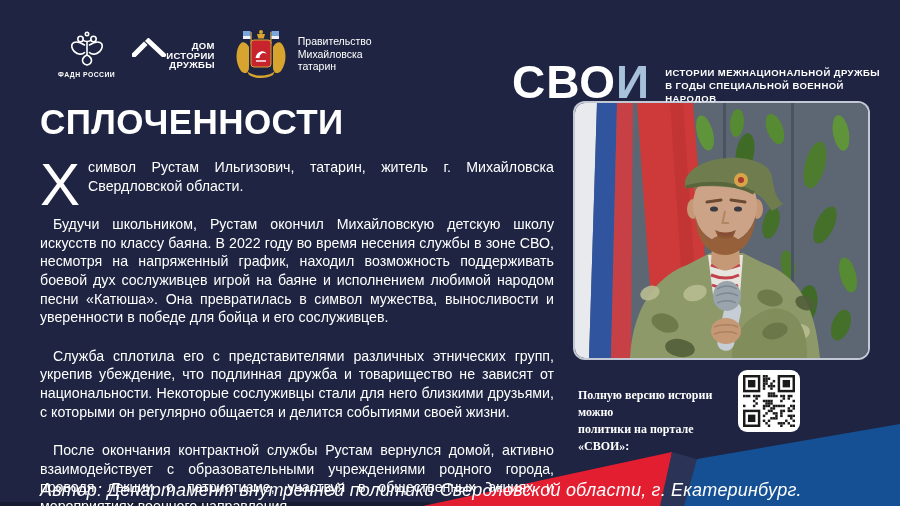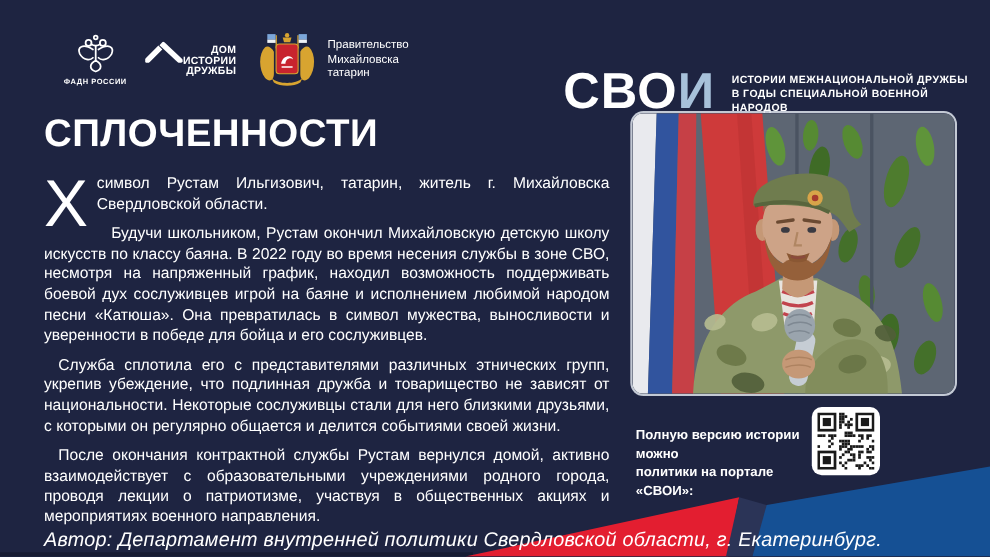--- a/index.html
+++ b/index.html
@@ -26,37 +26,37 @@
   .brand{left:512px;top:45px;display:flex;align-items:flex-start;margin-top:16px;}
   .wordmark{font-size:46px;font-weight:900;line-height:42px;letter-spacing:1px;}
   .wordmark .accent{color:#a7c1da;}
   .tagline{margin-left:15px;margin-top:5px;font-size:9.5px;font-weight:bold;line-height:13px;letter-spacing:.45px;}
 
   
   .article{left:40px;top:100px;width:514px;}
   .title-line{font-size:35px;font-weight:800;line-height:44px;letter-spacing:.4px;}
   .bodycopy{margin-top:14px;font-size:14.2px;line-height:18.6px;text-align:justify;}
   .bodycopy p{margin:0;}
-  .bodycopy p + p{margin-top:8px;text-indent:13px;}
+  .bodycopy p + p{margin-top:20px;text-indent:13px;}
   .drop-cap{
     float:left;font-size:60px;line-height:50px;font-weight:500;
     padding:2px 8px 0 0;
   }
   .author{position:absolute;left:40px;top:450px;font-size:18px;font-style:italic;letter-spacing:.2px;margin-top:30px;}
 
   
   .photo{
     left:575px;top:103px;width:293px;height:255px;
     border-radius:10px;overflow:hidden;
     box-shadow:0 0 0 2px rgba(225,230,238,.85);
   }
   .photo svg{display:block;}
 
   
-  .qr-note{left:578px;top:387px;width:160px;font-size:12px;font-weight:bold;line-height:17px;}
+  .qr-note{left:578px;top:387px;width:160px;font-size:12px;font-weight:bold;line-height:17px;font-family:Liberation Serif, serif;}
   .qr-box{
     left:738px;top:370px;width:62px;height:62px;background:#fff;border-radius:9px;
     display:flex;align-items:center;justify-content:center;
   }
 </style>
 </head>
 <body>
 
 <svg id="deco" class="layer" viewBox="0 0 900 506" xmlns="http://www.w3.org/2000/svg">
   <polygon points="0,502 430,502 430,506 0,506" fill="#171c33"></polygon>

